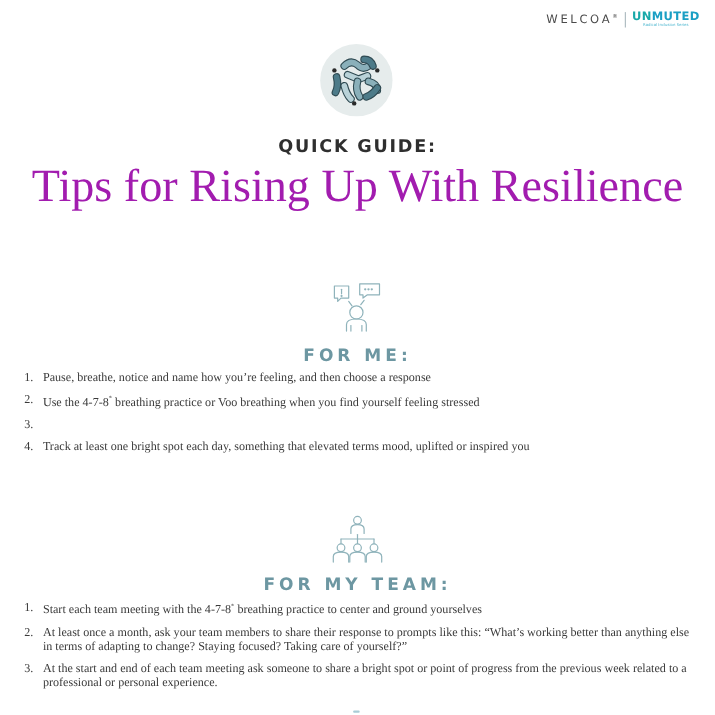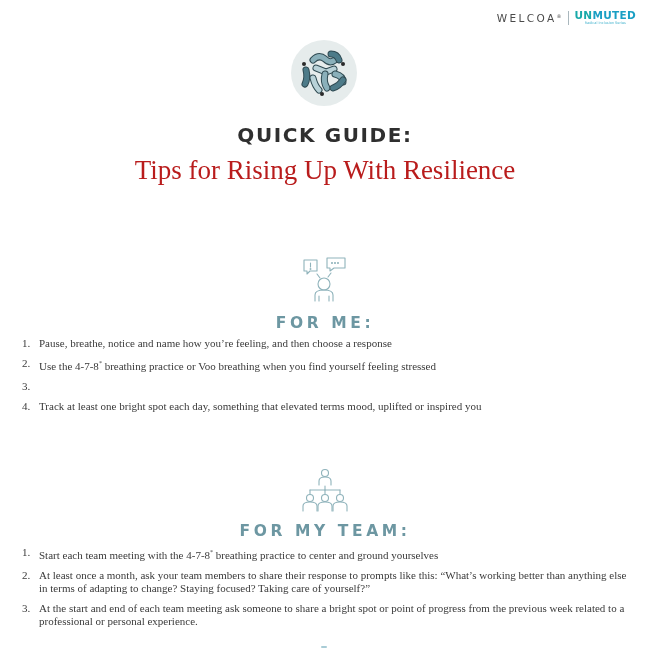--- a/index.html
+++ b/index.html
@@ -6,22 +6,22 @@
   body { width: 650px; height: 650px; position: relative; overflow: hidden; font-family: "Liberation Serif", serif; color: #3a3a3a; }
   .brand { position: absolute; top: 10px; right: 14px; display: flex; align-items: center; gap: 6px; }
   .welcoa { font-family: "DejaVu Sans", sans-serif; font-size: 10.5px; letter-spacing: 2.4px; color: #4a4a4a; }
   .reg { font-size: 5px; vertical-align: super; letter-spacing: 0; }
   .brand-sep { width: 1px; height: 14px; background: #a9b7bd; }
   .unmuted-wrap { display: flex; flex-direction: column; align-items: center; line-height: 1; }
   .unmuted { font-family: "DejaVu Sans", sans-serif; font-weight: bold; font-size: 10.5px; letter-spacing: 0.3px; color: #1a9fc4; }
   .unmuted .un { color: #18a9a9; }
   .unmuted-sub { font-family: "DejaVu Sans", sans-serif; font-size: 3.5px; color: #4bb6cf; margin-top: 1px; }
   .hero-icon { position: absolute; left: 291px; top: 40px; width: 66px; height: 66px; }
-  .kicker { position: absolute; top: 123px; left: 0; width: 650px; text-align: center; font-family: "DejaVu Sans", sans-serif; font-weight: bold; font-size: 20px; letter-spacing: 1.6px; color: #2f2f2f; }
-  .title { position: absolute; top: 150px; left: 0; width: 650px; text-align: center; font-family: "Liberation Serif", serif; font-size: 27px; line-height: 41px; color: #b91c1c; }
+  .kicker { position: absolute; top: 123px; left: 0; width: 650px; text-align: center; font-family: "DejaVu Sans", sans-serif; font-weight: bold; font-size: 16px; letter-spacing: 1.6px; color: #2f2f2f; }
+  .title { position: absolute; top: 150px; left: 0; width: 650px; text-align: center; font-family: "Liberation Serif", serif; font-size: 42px; line-height: 41px; color: #a21caf; }
   .section-icon { position: absolute; }
   .section-head { position: absolute; left: 0; width: 650px; text-align: center; font-family: "DejaVu Sans", sans-serif; font-size: 15.5px; letter-spacing: 3.6px; color: #6d97a2; font-weight: bold; }
   ol.tips { position: absolute; left: 22px; width: 610px; margin: 0; padding: 0; list-style: none; font-size: 11px; line-height: 13px; color: #3a3a3a; }
   ol.tips li { display: flex; }
   ol.tips .num { width: 17px; flex: 0 0 17px; }
   ol.tips .txt { flex: 1; }
   sup.ast { font-size: 6px; }
   .foot-mark { position: absolute; left: 321px; top: 646px; width: 6px; height: 2px; background: #a9ccd6; border-radius: 1px; }
 </style>
 </head>

